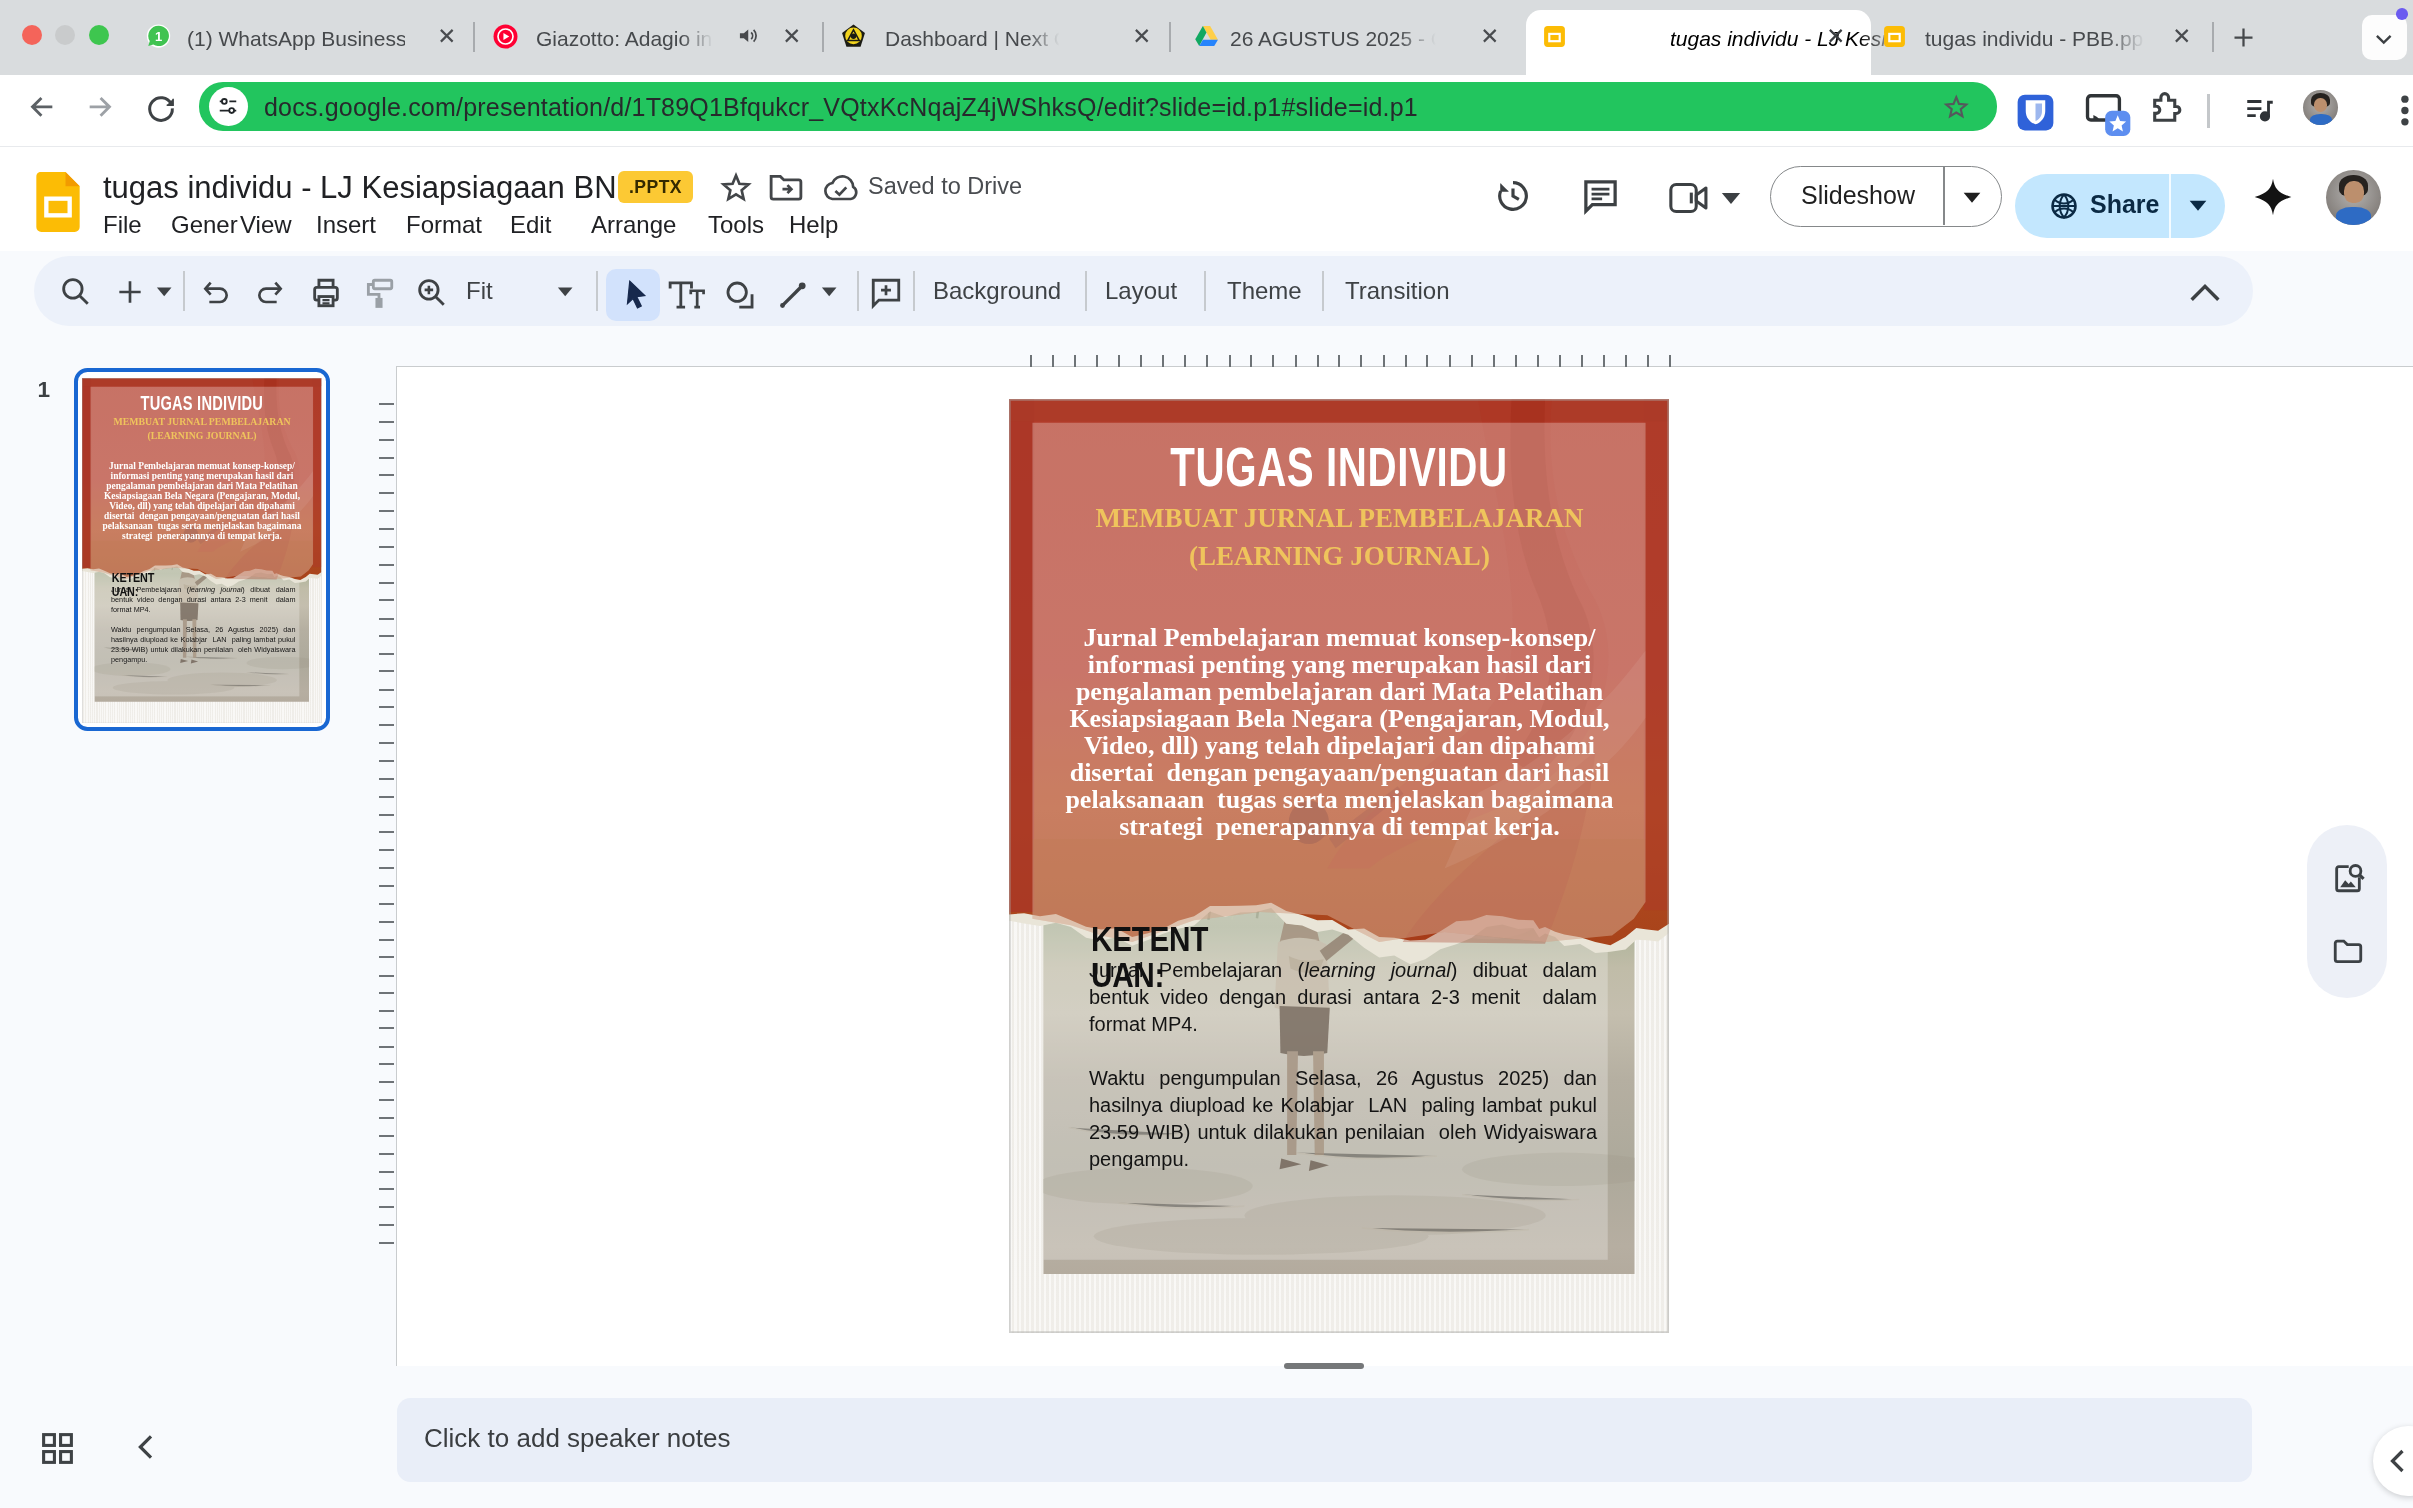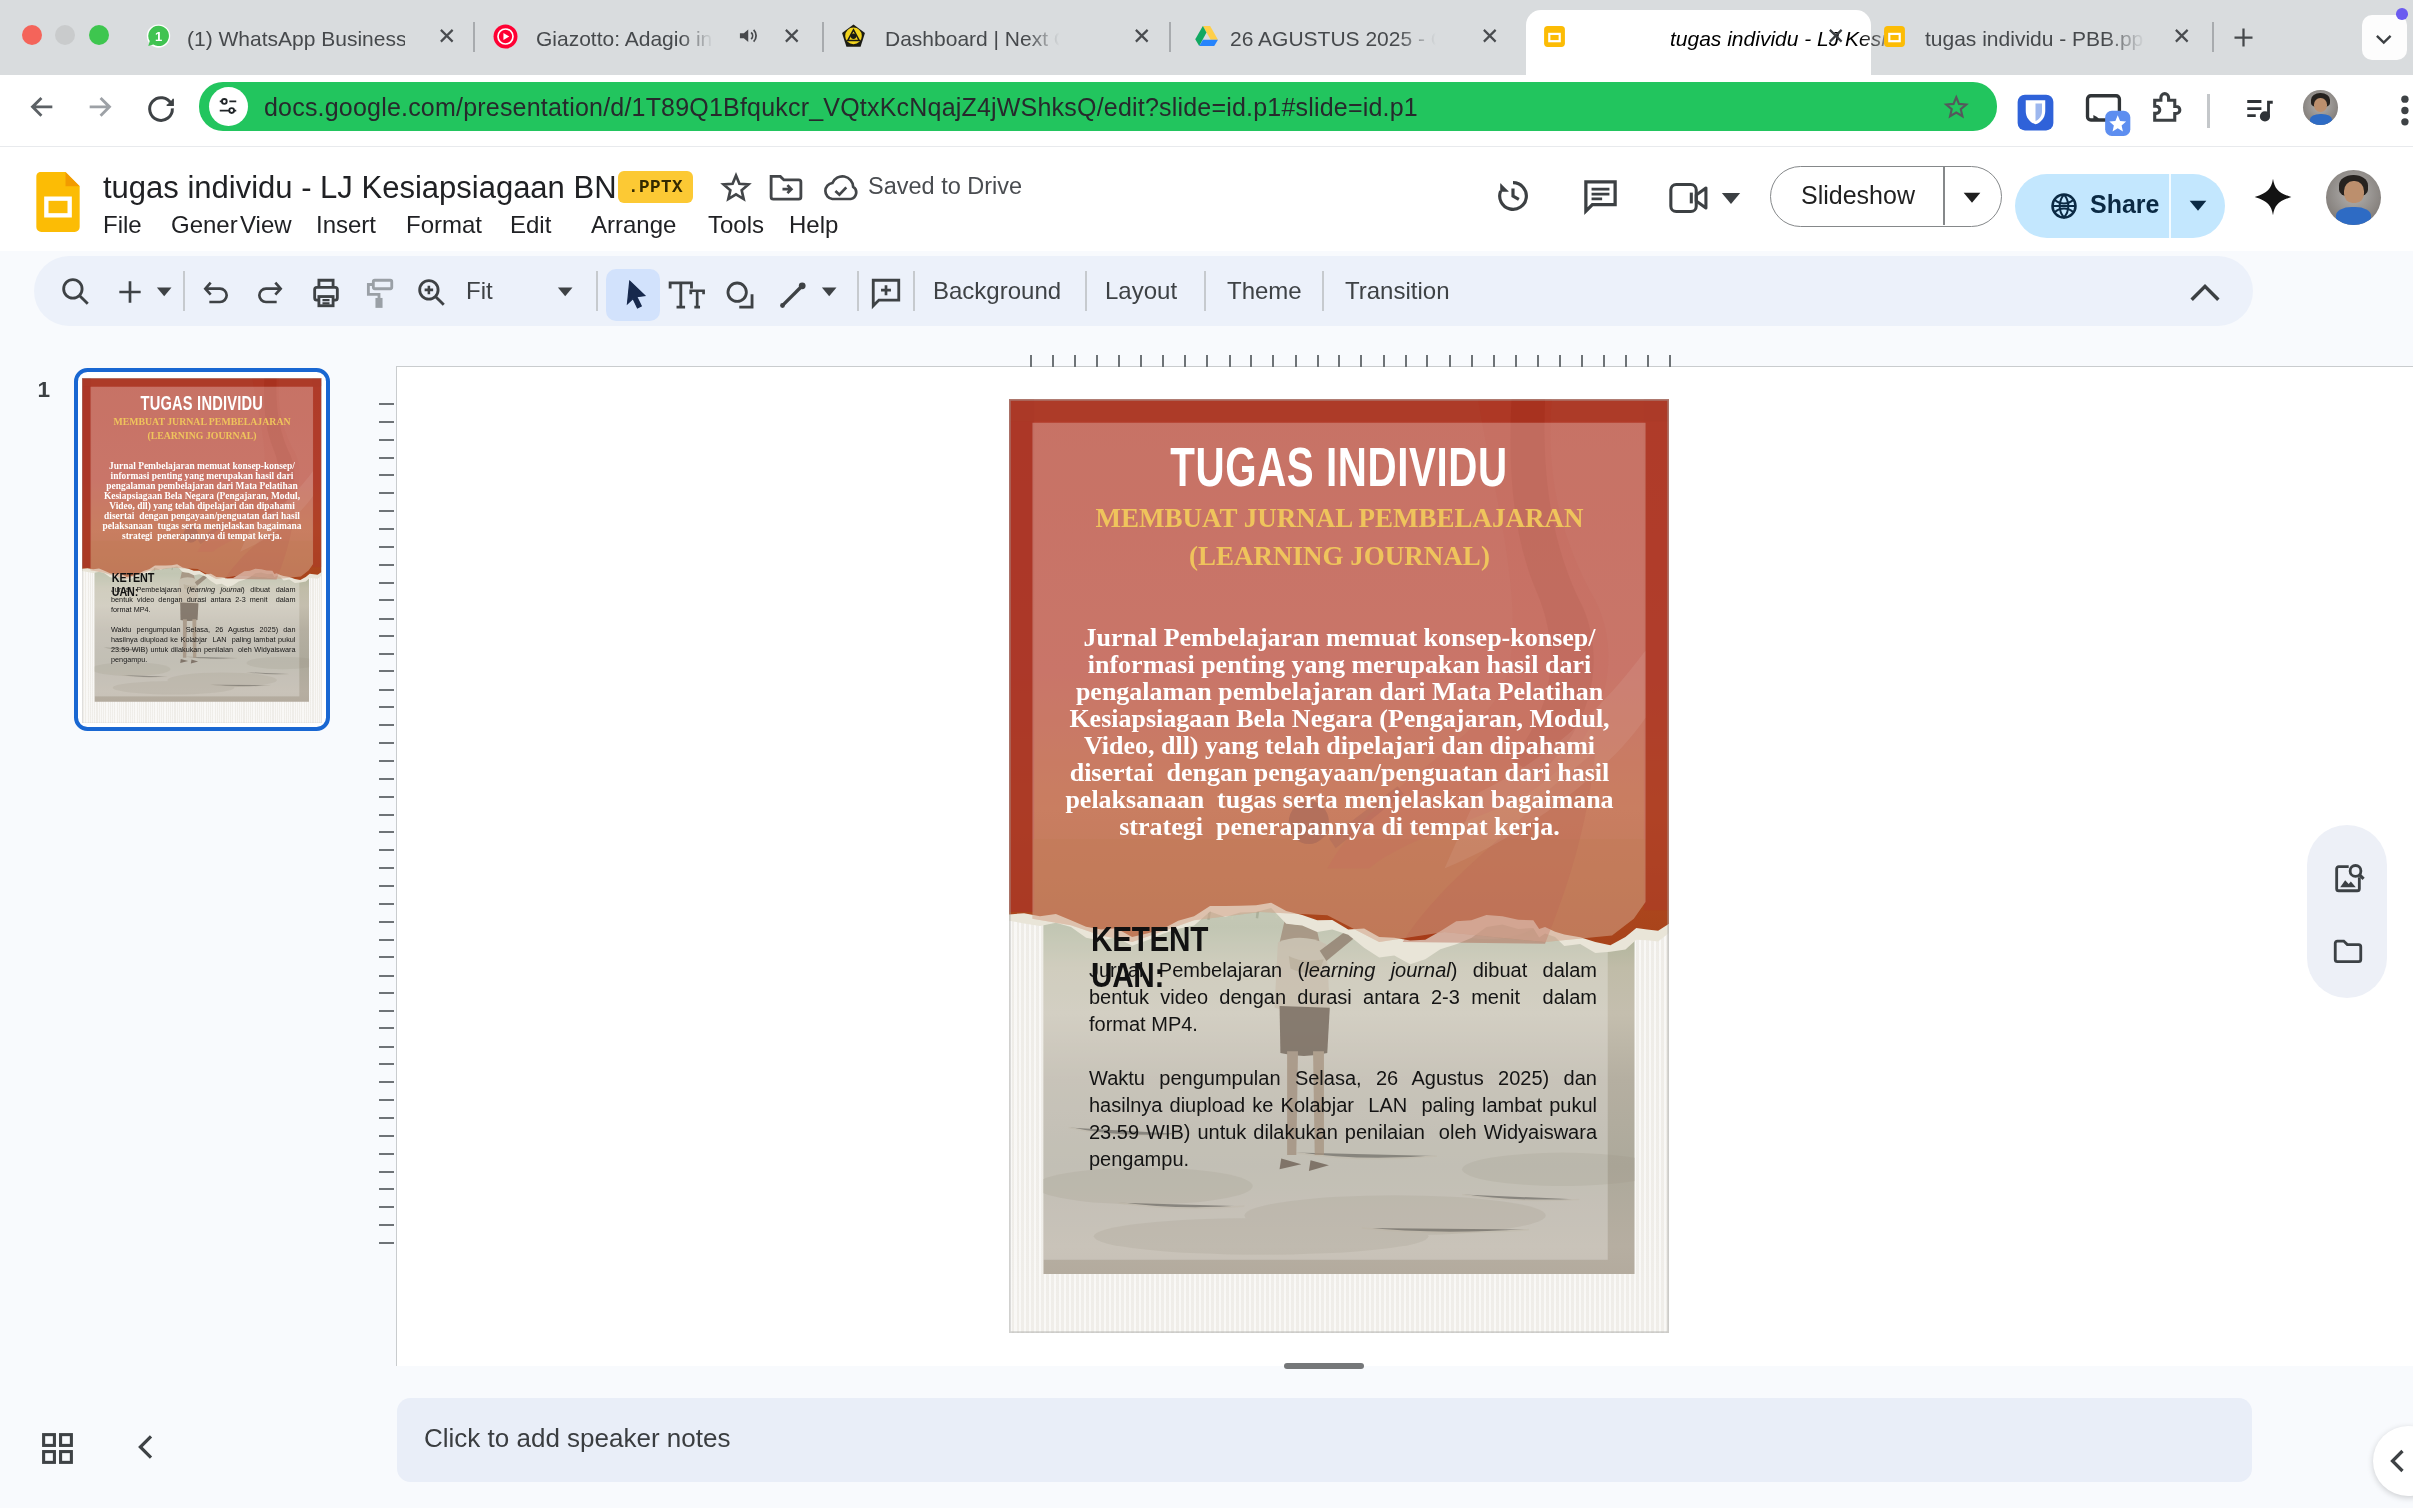--- a/index.html
+++ b/index.html
@@ -20,21 +20,21 @@
 
   
   #chromebar { position:absolute; left:0; top:75px; width:2413px; height:72px; background:#ffffff; border-bottom:1.7px solid #e8eaed; }
   #urlbox { position:absolute; left:199px; top:6.7px; width:1798px; height:49px; background:#22c55e; border-radius:24px; }
   #sitechip { position:absolute; left:10px; top:5px; width:39px; height:39px; border-radius:50%; background:#fff; }
   #urltext { position:absolute; left:65px; top:11px; font-size:25px; color:#27292c; letter-spacing:0.2px; white-space:nowrap; }
 
   
   #appheader { position:absolute; left:0; top:147px; width:2413px; height:104px; background:#fff; }
   #doctitle { position:absolute; left:103px; top:22.6px; font-size:31px; color:#202124; }
-  #pptx { position:absolute; left:618px; top:24px; width:75px; height:32px; background:#fcc934; border-radius:5.9px; font-size:17.6px; font-weight:bold; color:#342a00; text-align:center; line-height:32px; letter-spacing:0.4px;font-family:Liberation Mono, monospace; }
+  #pptx { position:absolute; left:618px; top:24px; width:75px; height:32px; background:#fcc934; border-radius:5.9px; font-size:17.6px; font-weight:bold; color:#342a00; text-align:center; line-height:32px; letter-spacing:0.4px; }
   .menuitem { position:absolute; top:64px; font-size:24px; color:#202124; }
   #savedtxt { position:absolute; left:868px; top:26px; font-size:23.5px; color:#494c50; }
 
   
   #slideshowbtn { position:absolute; left:1770px; top:19px; width:232px; height:61px; border:1.7px solid #85888a; border-radius:31px; }
   #slideshowbtn .txt { position:absolute; left:30px; top:14.2px; font-size:25px; color:#1f1f1f; }
   #slideshowbtn .div { position:absolute; left:172px; top:0; width:1.7px; height:58px; background:#85888a; }
   #sharebtn { position:absolute; left:2015px; top:27px; width:210px; height:64px; background:#c3e7fe; border-radius:32px; }
   #sharebtn .div { position:absolute; left:154px; top:0; width:1.7px; height:64px; background:#f4fbff; }
   #sharebtn .txt { position:absolute; left:75px; top:16px; font-size:25px; font-weight:bold; color:#0b2a44; }

